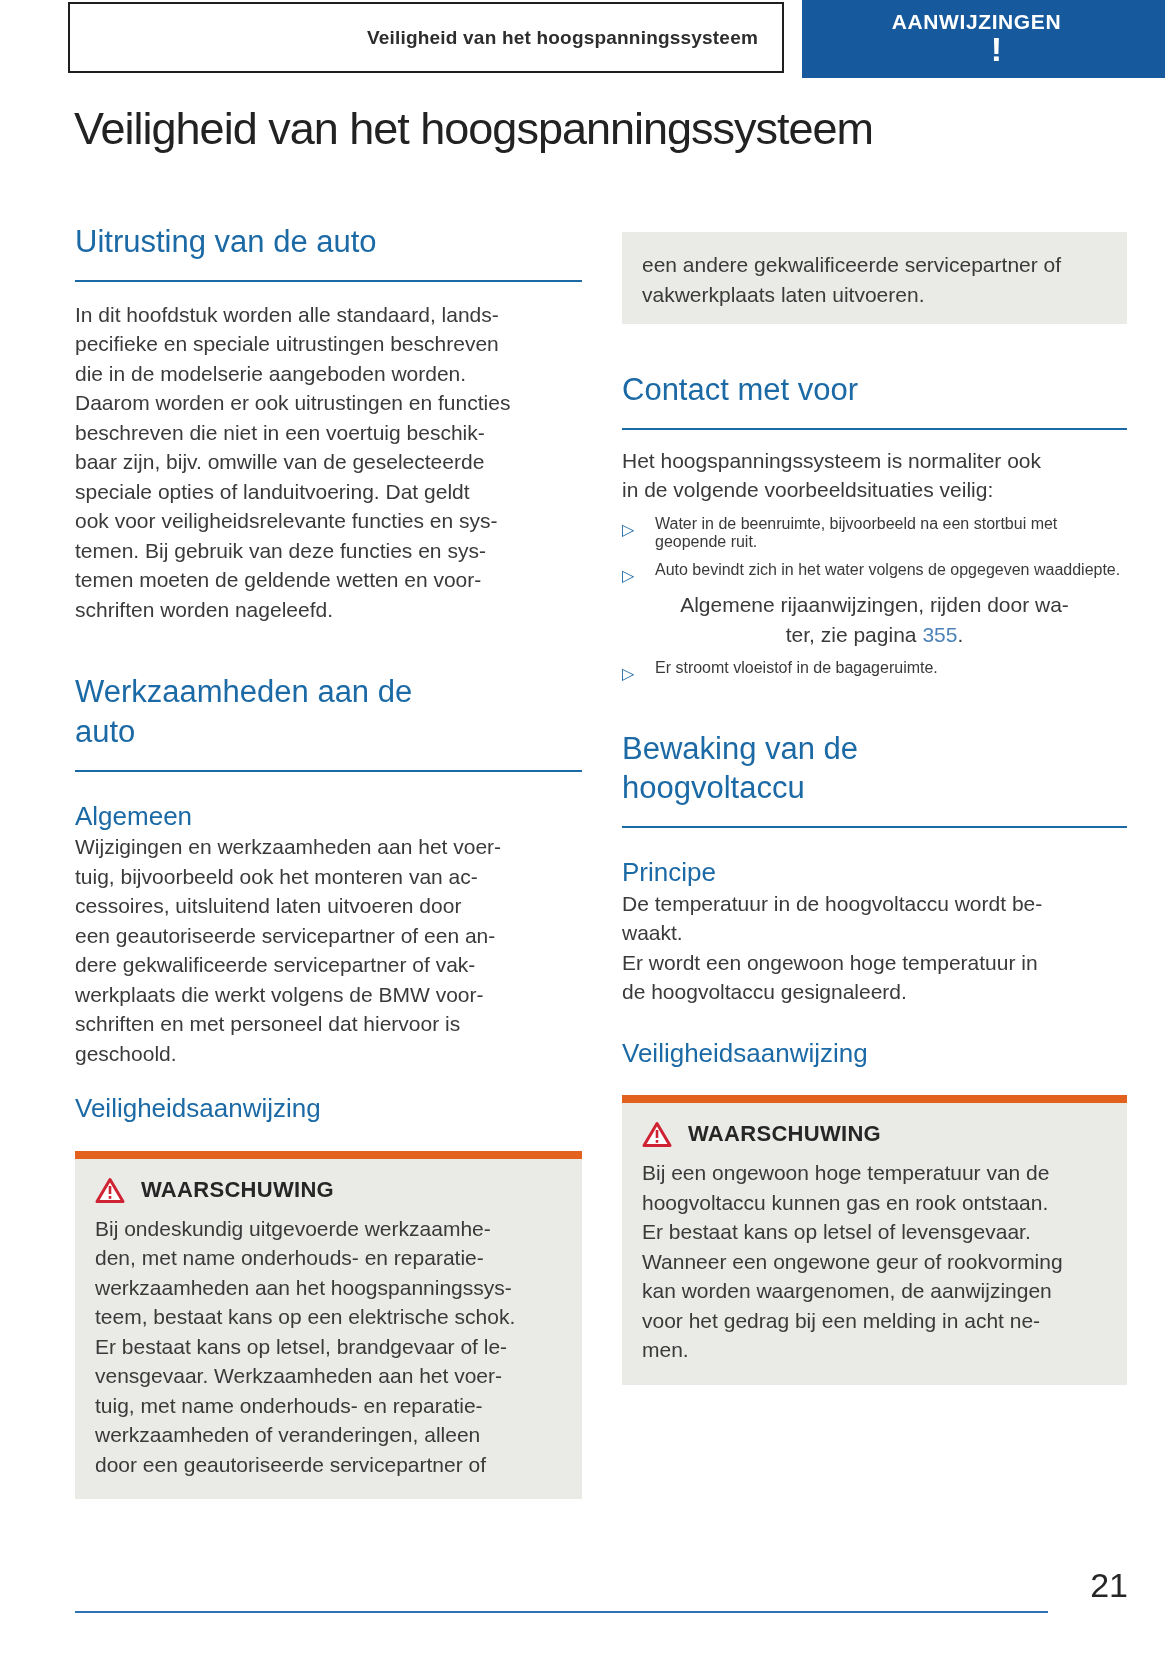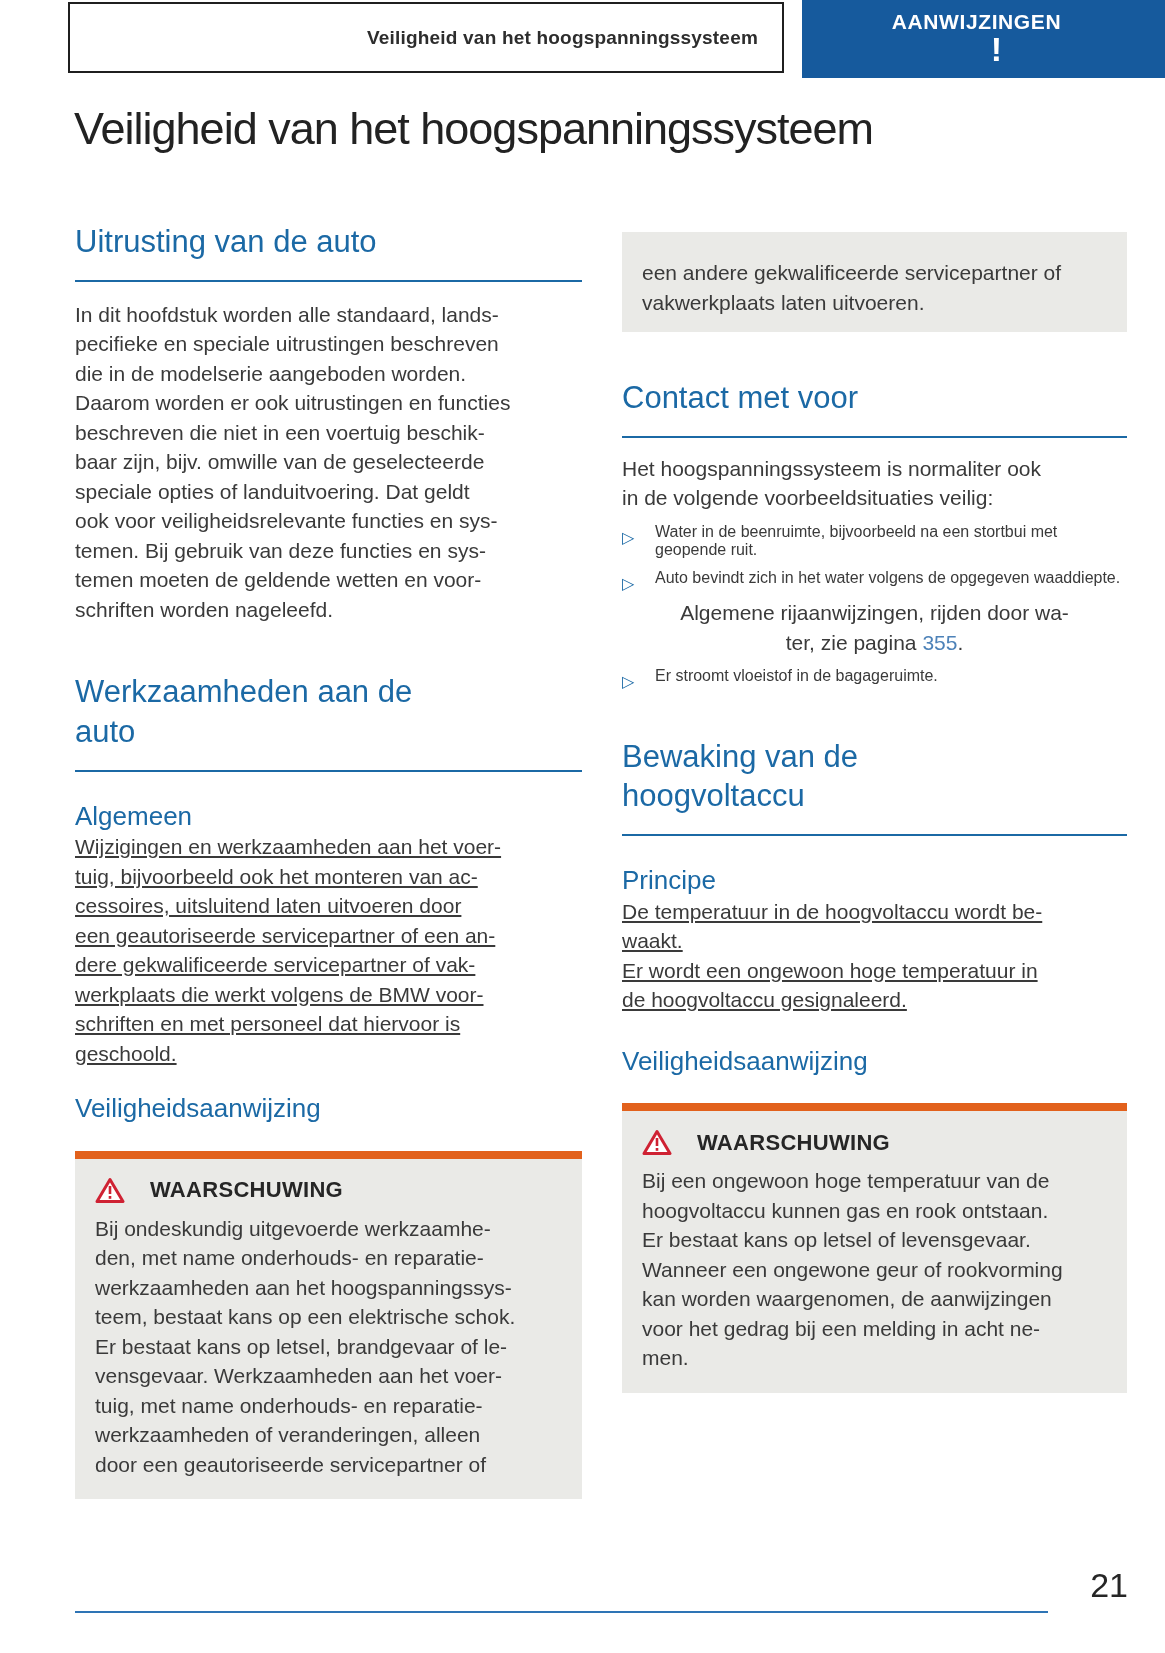--- a/index.html
+++ b/index.html
@@ -31,30 +31,30 @@
   .col{position:absolute;top:200px;box-sizing:border-box;}
   .col-left{left:75px;width:507px;}
   .col-right{left:622px;width:505px;}
   h2.sec{
     font-size:31px;font-weight:400;color:#1b69a5;line-height:1.28;margin:0;
     padding-bottom:18px;border-bottom:2px solid #1b69a5;white-space:pre-line;
   }
   h3.sub{font-size:26px;font-weight:400;color:#1b69a5;margin:0;line-height:1.25;}
   p.body{font-size:21px;line-height:29.5px;margin:0;white-space:pre-line;color:#3a3a3a;}
   
-  .mt-s{margin-top:12px;text-decoration:underline;}
+  .mt-s{margin-top:12px;}
   
   .warn-box{
     background:#eaeae7;border-top:8px solid #e2611c;
     padding:18px 18px 20px 20px;box-sizing:border-box;margin-top:26px;
   }
   .plain-box{
-    background:#eaeae7;padding:26px 20px 15px 20px;box-sizing:border-box;
+    background:#eaeae7;padding:18px 20px 15px 20px;box-sizing:border-box;
   }
-  .warn-head{display:flex;align-items:center;gap:25px;margin-bottom:10px;}
+  .warn-head{display:flex;align-items:flex-start;gap:16px;margin-bottom:10px;}
   .warn-head .warn-label{font-size:22px;font-weight:700;color:#262626;letter-spacing:.3px;}
   .warn-tri{flex:0 0 auto;}
   
   .bullet-list{margin-top:8px;}
   .bullet{display:flex;margin-top:10px;}
   .bullet .glyph{
     flex:0 0 33px;font-family:"DejaVu Sans",sans-serif;color:#1b69a5;
     font-size:16px;line-height:29.5px;
   }
   .bullet .btext{flex:1;}

